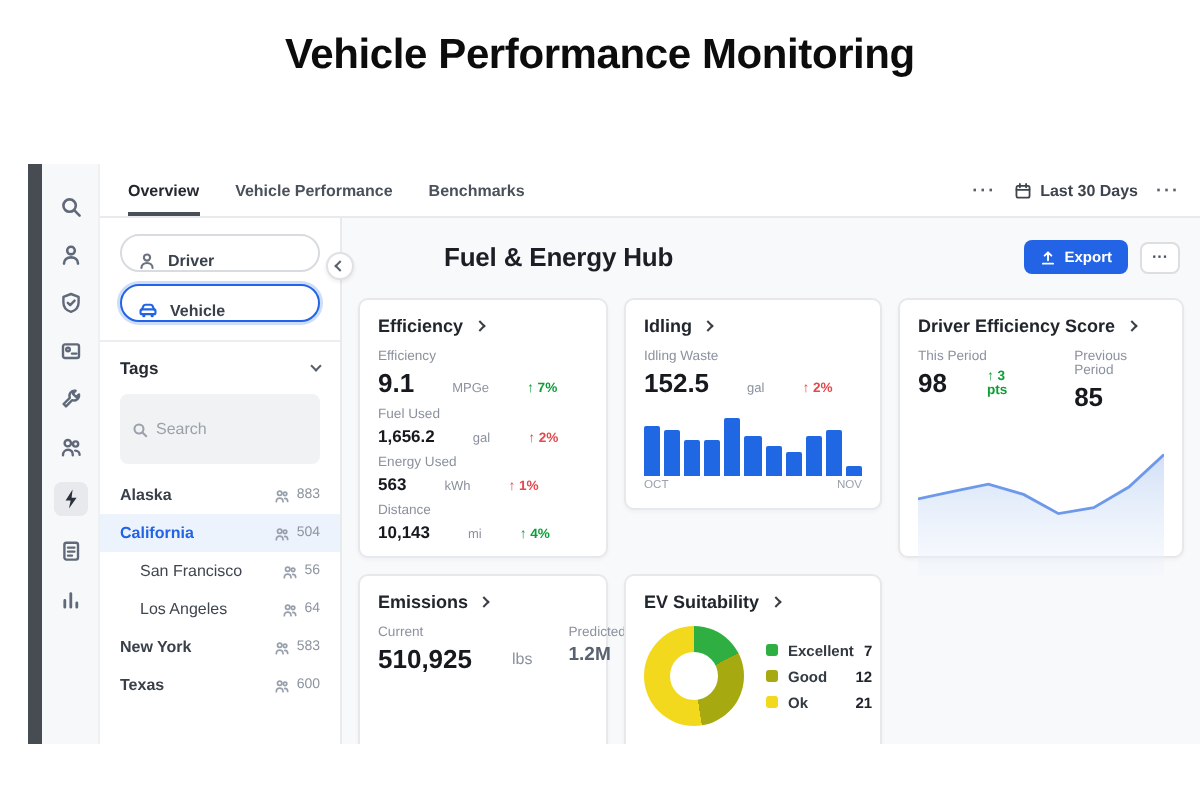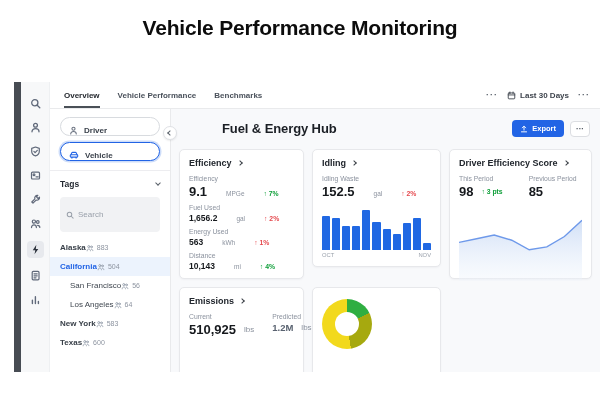--- a/index.html
+++ b/index.html
@@ -42,21 +42,21 @@
     display:flex; align-items:flex-end; gap:6px; padding:0 8px; margin-bottom:6px;
     font-size:8px; font-weight:700; color:#3a414b; cursor:pointer; width:100%; }
   .view-btn.selected { border:1px solid #2264e5; box-shadow:0 0 0 1.5px rgba(34,100,229,.22); }
   .side-div { height:1px; background:#ededf0; margin:9px -10px 8px; }
   .search-box { height:35px; background:#f1f2f4; border-radius:4px; display:flex;
     align-items:center; gap:4px; padding:0 6px; margin-bottom:6px; }
   .search-box input { border:0; outline:0; background:transparent; width:80px;
     font-size:8px; color:#3a414b; font-family:"Liberation Sans",sans-serif; }
   .search-box input::placeholder { color:#9aa1ab; }
   .states { margin:0 -10px; }
-  .state-row { height:19px; display:flex; align-items:center; 
+  .state-row { height:19px; display:flex; align-items:center; justify-content:space-between;
     padding:0 10px; font-size:8px; font-weight:700; color:#394049; cursor:pointer; }
   .state-row.indent { padding-left:20px; font-weight:400; color:#3f464f; }
   .state-row.selected { background:#ecf3fd; }
   .state-row.selected .state-label { color:#2264e5; }
   .state-count { display:flex; align-items:center; gap:3px; font-size:7px; font-weight:400; color:#8d94a0; }
 
   .main-area { flex:1; background:#f8f9fb; padding:9px 8px 0 8px; min-width:0; position:relative; }
   .main-head { display:flex; align-items:center; justify-content:space-between; margin:2px 2px 12px 6px; }
   .main-head h2 { font-size:13px; font-weight:700; color:#1b1f25; letter-spacing:-0.1px;padding-left:37px; }
   .head-actions { display:flex; gap:6px; align-items:center; }
@@ -79,29 +79,29 @@
   .metric { margin-bottom:5px; }
   .m-label { font-size:6.8px; color:#8b929e; margin-bottom:2px; }
   .m-row { display:flex; align-items:baseline; gap:19px; }
   .m-val { font-size:8.5px; font-weight:700; color:#16191d; }
   .m-val.xl { font-size:13px; }
   .m-unit { font-size:6.5px; color:#8b929e; }
   .m-delta { font-size:6.8px; font-weight:700; }
   .good { color:#0e9e38; } .bad { color:#e5484d; }
   .gray-val { color:#8f97a2; }
 
-  .card.idling { width:129px; height:118px; display:flex; flex-direction:column; }
+  .card.idling { width:129px; height:106px; display:flex; flex-direction:column; }
   .bar-chart { flex:1; display:flex; align-items:flex-end; gap:2px; margin-top:7px; }
   .bar { flex:1; border-radius:1px 1px 0 0; }
   .bar-x { display:flex; justify-content:space-between; font-size:5.8px; color:#9aa1ab; margin-top:2px; }
 
   .card.des { flex:1; height:130px; display:flex; flex-direction:column; min-width:0; }
   .period-cols { display:flex; gap:26px; }
   .p-label { font-size:6.8px; color:#8b929e; margin-bottom:2px; }
-  .p-row { display:flex; align-items:center; gap:8px; }
+  .p-row { display:flex; align-items:center; gap:20px; }
   .p-val { font-size:13px; font-weight:700; color:#16191d; }
   .area-wrap { flex:1; margin-top:8px; }
   .area-wrap svg { width:100%; height:100%; display:block; }
 
   .card.emissions { width:125px; height:110px; }
   .card.ev { width:129px; height:110px; }
   .ev-body { display:flex; align-items:center; gap:11px; margin-top:3px; }
   .donut { width:50px; height:50px; border-radius:50%; position:relative; flex:none; }
   .donut .hole { position:absolute; inset:13px; background:#fff; border-radius:50%; }
   .ev-legend { flex:1; }
@@ -455,23 +455,44 @@
                 <div class="p-label">Predicted</div>
                 <div class="p-row">
                   <span class="p-val" style="font-size:9.5px;color:#596270;">1.2M</span>
                   <span class="m-unit" style="font-size:8px;">lbs</span>
                 </div>
               </div>
             </div>
           </div>
 
           <div class="card ev">
+            <div class="card-head">
+              <span>EV Suitability</span>
+              <span class="chev right"></span>
+            </div>
             <div class="ev-body">
               <div class="donut" style="background: conic-gradient(rgb(47, 174, 65) 0deg, rgb(47, 174, 65) 63deg, rgb(166, 169, 15) 63deg, rgb(166, 169, 15) 171deg, rgb(242, 217, 29) 171deg, rgb(242, 217, 29) 360deg);">
                   <div class="hole"></div>
+                </div>
+              <div class="ev-legend">
+                  <div class="legend-row">
+                    <span class="swatch" style="background:#2fae41"></span>
+                    <span class="legend-label">Excellent</span>
+                    <span class="legend-count">7</span>
+                  </div>
+                  <div class="legend-row">
+                    <span class="swatch" style="background:#a6a90f"></span>
+                    <span class="legend-label">Good</span>
+                    <span class="legend-count">12</span>
+                  </div>
+                  <div class="legend-row">
+                    <span class="swatch" style="background:#f2d91d"></span>
+                    <span class="legend-label">Ok</span>
+                    <span class="legend-count">21</span>
+                  </div>
                 </div>
             </div>
           </div>
         </div>
       </div>
     </div>
   </div>
 
   <div class="collapse-btn">
     <span class="chev left"></span>

